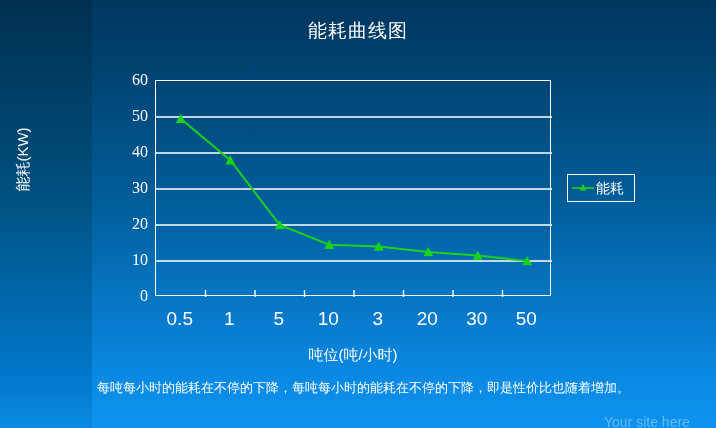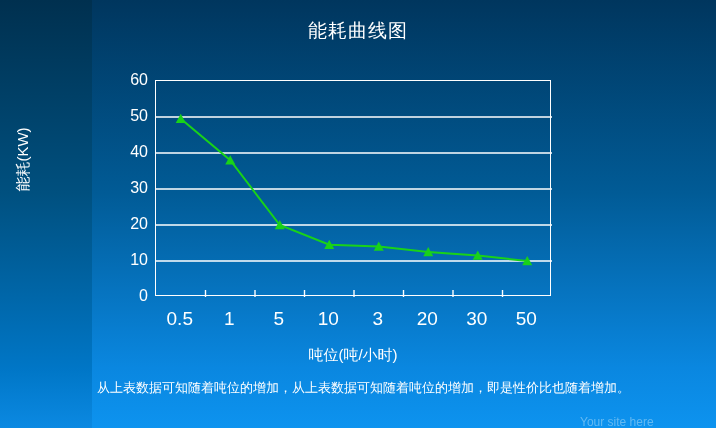--- a/index.html
+++ b/index.html
@@ -89,20 +89,21 @@
     height: 232px;
   }
   .y-tick {
     position: absolute;
     right: 0;
     width: 42px;
     text-align: right;
     color: #ffffff;
     font-size: 16px;
     line-height: 16px;
+    font-family: Liberation Serif, serif;
   }
 
   #y-axis-title {
     position: absolute;
     left: -43px;
     top: 150px;
     width: 132px;
     text-align: center;
     color: #ffffff;
     font-size: 15px;
@@ -171,24 +172,24 @@
     left: 97px;
     top: 378px;
     width: 570px;
     color: #ffffff;
     font-size: 13px;
     line-height: 19px;
   }
 
   #watermark {
     position: absolute;
-    left: 580px;
+    left: 604px;
     top: 416px;
     color: #63b9f2;
-    font-size: 12px;
+    font-size: 14px;
     line-height: 12px;
     white-space: nowrap;
   }
 </style>
 </head>
 <body>
 
 <div id="slide">
 
   <div id="left-band"></div>
@@ -245,18 +246,25 @@
       <div class="x-tick">5</div>
       <div class="x-tick">10</div>
       <div class="x-tick">3</div>
       <div class="x-tick">20</div>
       <div class="x-tick">30</div>
       <div class="x-tick">50</div>
     </div>
 
   <div id="x-axis-title">吨位(吨/小时)</div>
 
-
-  <div id="caption">从上表数据可知随着吨位的增加，从上表数据可知随着吨位的增加，即是性价比也随着增加。</div>
+  <div id="legend-box">
+    <svg id="legend-swatch" viewBox="0 0 22 12">
+      <line x1="0" y1="6" x2="22" y2="6" stroke="#19d219" stroke-width="1.6"></line>
+      <polygon points="11,2 14.5,8.5 7.5,8.5" fill="#19d219"></polygon>
+    </svg>
+    <span id="legend-label">能耗</span>
+  </div>
+
+  <div id="caption">每吨每小时的能耗在不停的下降，每吨每小时的能耗在不停的下降，即是性价比也随着增加。</div>
 
   <div id="watermark">Your site here</div>
 
 </div>
 
 </body></html>

